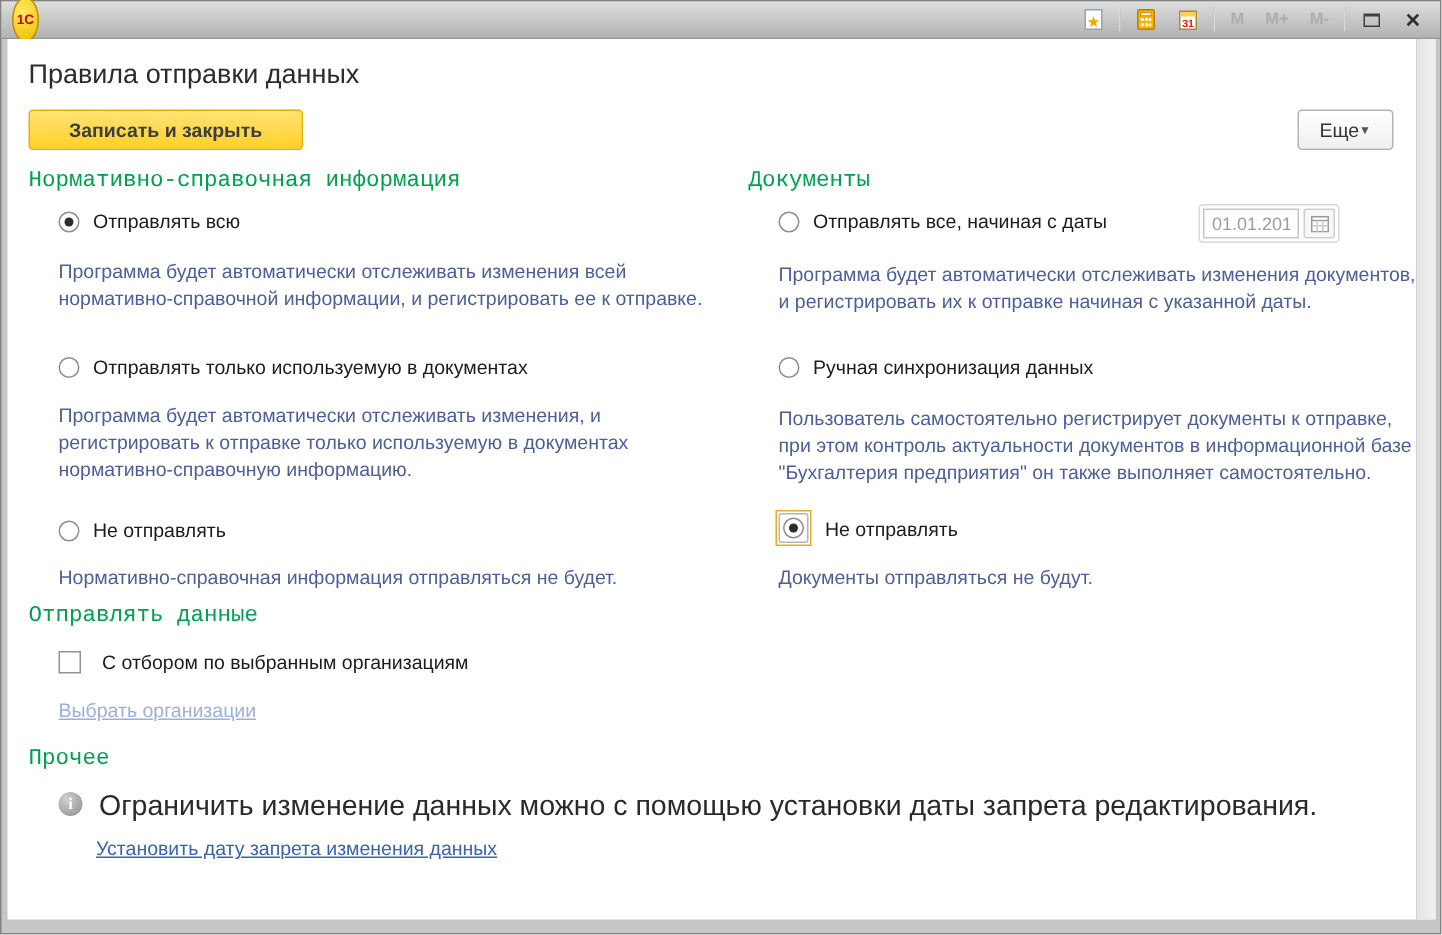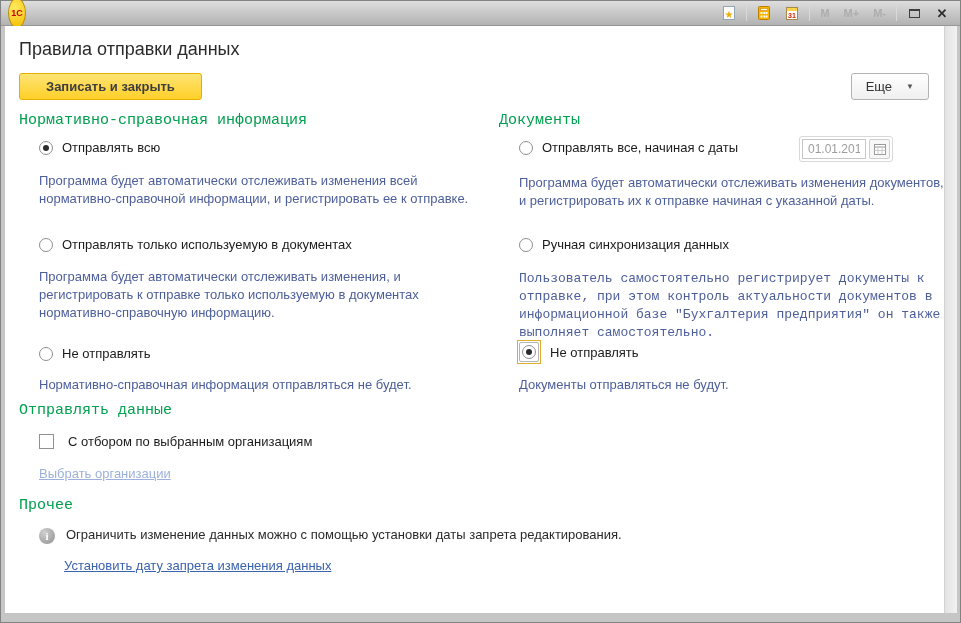--- a/index.html
+++ b/index.html
@@ -43,21 +43,21 @@
   .btn-save {
     background:linear-gradient(#ffe474, #ffd029);
     border:1px solid #e6af00; border-radius:3px;
     font-size:13px; font-weight:bold; color:#3e3e3e;
     padding:5px 26px; cursor:pointer;
   }
   .btn-more {
     background:linear-gradient(#ffffff,#efefef);
     border:1px solid #b3b3b3; border-radius:3px;
     font-size:13px; color:#333; padding:5px 14px; cursor:pointer;
-    display:flex; align-items:center; gap:14px;
+    display:flex; align-items:center; gap:0;
   }
   .caret { font-size:8px; color:#555; }
   
   .form-body { position:relative; margin-left:14px; height:505px; }
   .abs { position:absolute; }
   .sec-title { font-size:15px; color:#00a04e;font-family:Liberation Mono, monospace; }
   .opt-row { display:flex; align-items:center; gap:9px; }
   .opt-label { font-size:13px; color:#1c1c1c; }
   .radio {
     width:14px; height:14px; border:1px solid #8f8f8f; border-radius:50%;
@@ -95,21 +95,21 @@
     cursor:pointer;
   }
   .info-row { display:flex; align-items:flex-start; gap:11px; width:900px; }
   .info-icon {
     width:16px; height:16px; border-radius:50%;
     background:radial-gradient(circle at 35% 30%, #cfcfcf, #8f8f8f);
     color:#fff; font-size:11px; font-weight:bold; font-family:"Liberation Serif", serif;
     display:flex; align-items:center; justify-content:center; flex:0 0 auto;
     margin-top:1px;
   }
-  .info-text { font-size:13px; color:#2a2a2a; }
+  .info-text { font-size:19px; color:#2a2a2a; }
 </style>
 </head>
 <body>
 
 <div class="window">
 
   <div class="titlebar">
     <div class="app-logo">1С</div>
     <div class="tb-spacer"></div>
 
@@ -220,21 +220,21 @@
             </svg>
           </div>
         </div>
       </div>
       <div class="abs desc w-right" style="top:74px; left:500px;">Программа будет автоматически отслеживать изменения документов, и регистрировать их к отправке начиная с указанной даты.</div>
 
       <div class="abs opt-row" style="top:137px; left:500px;">
         <div class="radio"></div>
         <span class="opt-label">Ручная синхронизация данных</span>
       </div>
-      <div class="abs desc w-right" style="top:170px; left:500px;font-family:Liberation Mono, monospace;">Пользователь самостоятельно регистрирует документы к отправке, при этом контроль актуальности документов в информационной базе "Бухгалтерия предприятия" он также выполняет самостоятельно.</div>
+      <div class="abs desc w-right" style="top:170px; left:500px;">Пользователь самостоятельно регистрирует документы к отправке, при этом контроль актуальности документов в информационной базе "Бухгалтерия предприятия" он также выполняет самостоятельно.</div>
 
       <div class="abs opt-row" style="top:240px; left:498px;">
         <div class="focus-box">
           <div class="focus-inner">
             <div class="radio selected"></div>
           </div>
         </div>
         <span class="opt-label">Не отправлять</span>
       </div>
       <div class="abs desc w-right" style="top:276px; left:500px;">Документы отправляться не будут.</div>

